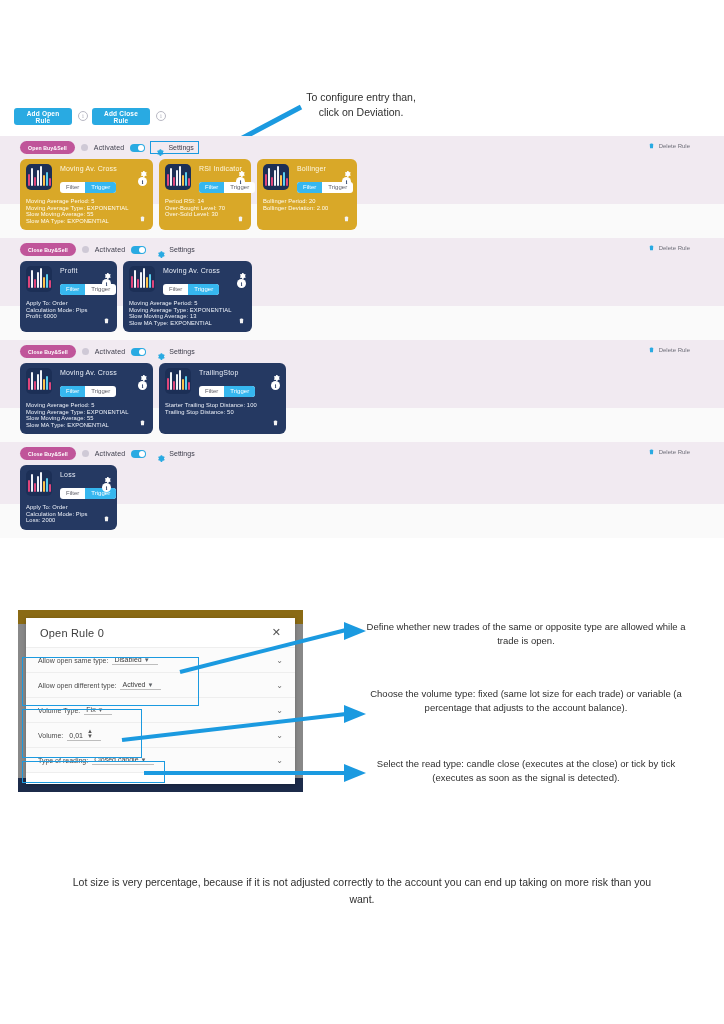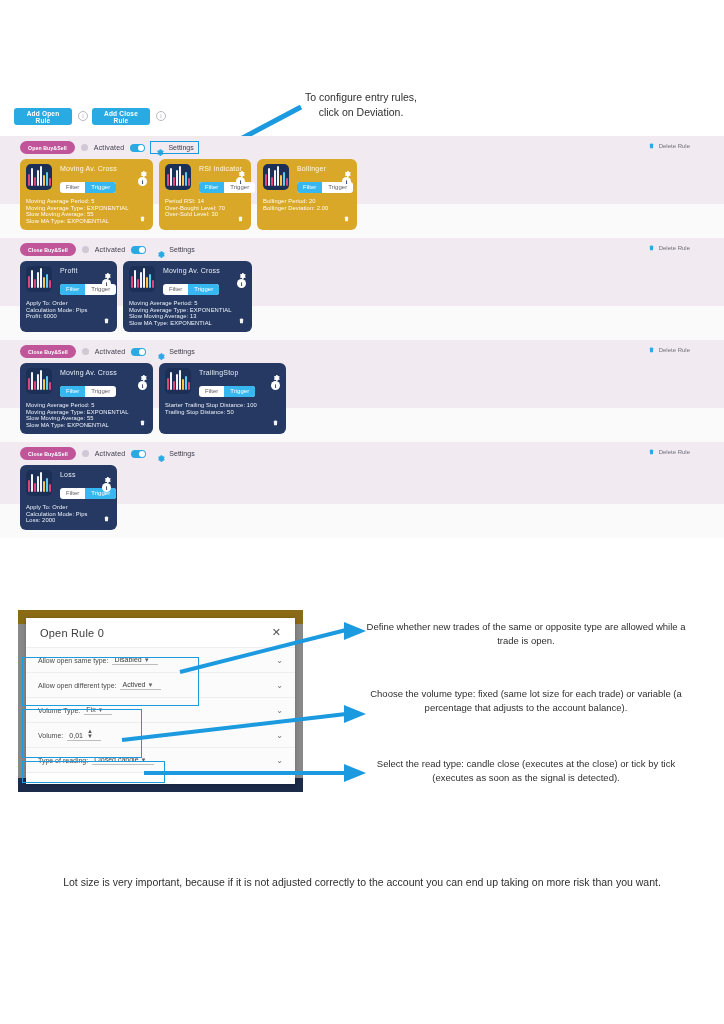--- a/index.html
+++ b/index.html
@@ -168,21 +168,21 @@
   
   .bottom-note {
     position:absolute; left:62px; top:874px; width:600px; text-align:center;
     font-size:10.5px; line-height:17px; color:#2f2f2f;
   }
 </style>
 </head>
 <body>
 
 <div class="annot-top">
-  <span>To configure entry rules,</span><br>
+  <span>To configure entry than,</span><br>
   <span>click on Deviation.</span>
 </div>
 <svg class="arrow-top" viewBox="0 0 110 60">
   <path d="M105,3 L24,46" stroke="#1b9ae0" stroke-width="5" fill="none"></path>
   <path d="M30,32 L16,52 L40,52 Z" fill="#1b9ae0" transform="rotate(28 28 44)"></path>
 </svg>
 
 <div class="toolbar">
   <button class="btn-blue btn-open">Add Open Rule</button>
   <span class="info-dot d1">i</span>
@@ -578,13 +578,13 @@
 </svg>
 <svg class="arrow-svg" style="left:140px; top:763px; width:228px; height:22px;" viewBox="0 0 228 22">
   <path d="M4,10 L206,10" stroke="#1b9ae0" stroke-width="4" fill="none"></path>
   <path d="M204,1 L226,10 L204,19 Z" fill="#1b9ae0"></path>
 </svg>
 
 <div class="annot annot-a">Define whether new trades of the same or opposite type are allowed while a trade is open.</div>
 <div class="annot annot-b">Choose the volume type: fixed (same lot size for each trade) or variable (a percentage that adjusts to the account balance).</div>
 <div class="annot annot-c">Select the read type: candle close (executes at the close) or tick by tick (executes as soon as the signal is detected).</div>
 
-<div class="bottom-note">Lot size is very important, because if it is not adjusted correctly to the account you can end up taking on more risk than you want.</div>
+<div class="bottom-note">Lot size is very percentage, because if it is not adjusted correctly to the account you can end up taking on more risk than you want.</div>
 
 </body></html>

